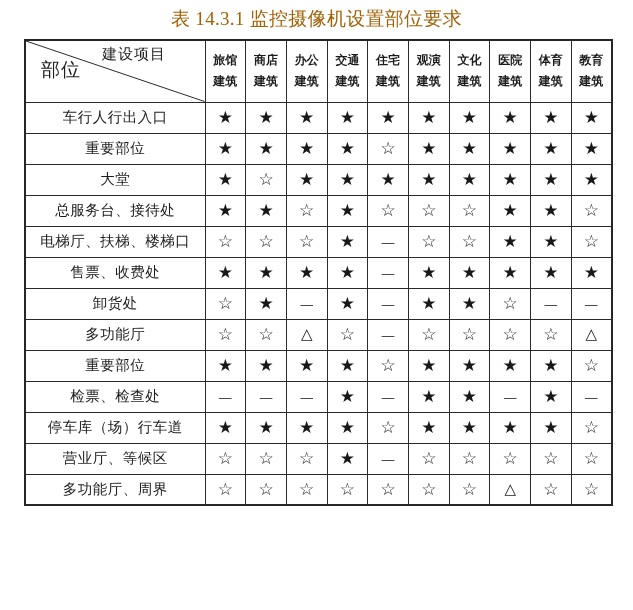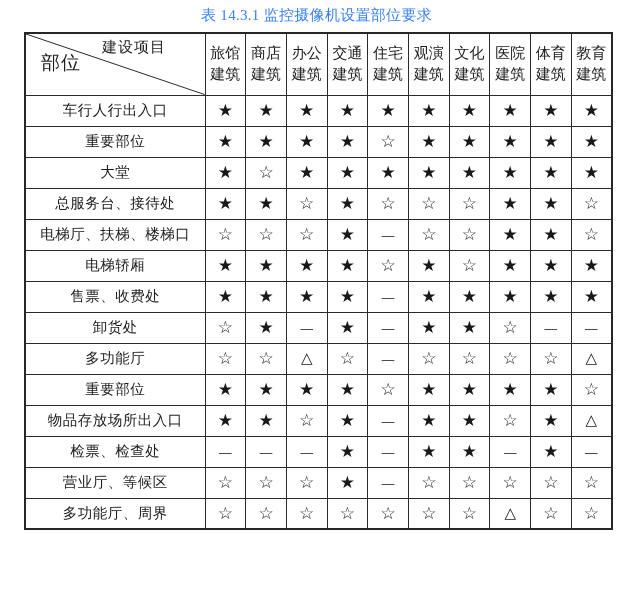--- a/index.html
+++ b/index.html
@@ -7,43 +7,43 @@
     margin: 0; padding: 0;
     width: 633px; height: 610px;
     background: #ffffff;
     font-family: "Liberation Serif", "DejaVu Serif", serif;
     color: #1c1c1c;
   }
   .page { width: 633px; height: 610px; overflow: hidden; }
   .title {
     text-align: center;
     padding-top: 6px;
-    font-size: 15px;
+    font-size: 19px;
     letter-spacing: 0.3px;
-    color: #3b82f6;
+    color: #a16207;
   }
   table.grid {
     border-collapse: collapse;
     table-layout: fixed;
     margin: 7px 0 0 24px;
     width: 589px;
     border: 2px solid #262626;
   }
   table.grid col.labelcol { width: 180px; }
   table.grid td, table.grid th {
     border: 1px solid #2b2b2b;
     padding: 0;
     text-align: center;
     vertical-align: middle;
     overflow: hidden;
   }
   th.colhead {
     height: 62px;
-    font-weight: normal;
-    font-size: 15px;
+    font-weight: bold;
+    font-size: 12px;
     line-height: 21px;
     white-space: pre-line;
   }
   td.corner {
     position: relative;
     height: 62px;
   }
   td.corner svg { position: absolute; left: 0; top: 0; width: 100%; height: 100%; }
   .corner-top {
     position: absolute; top: 4px; left: 76px;
@@ -182,33 +182,20 @@
           <td class="sym">☆</td>
           <td class="sym">★</td>
           <td class="sym dash">—</td>
           <td class="sym">☆</td>
           <td class="sym">☆</td>
           <td class="sym">★</td>
           <td class="sym">★</td>
           <td class="sym">☆</td>
         </tr>
         <tr>
-          <td class="rowlabel">电梯轿厢</td>
-          <td class="sym">★</td>
-          <td class="sym">★</td>
-          <td class="sym">★</td>
-          <td class="sym">★</td>
-          <td class="sym">☆</td>
-          <td class="sym">★</td>
-          <td class="sym">☆</td>
-          <td class="sym">★</td>
-          <td class="sym">★</td>
-          <td class="sym">★</td>
-        </tr>
-        <tr>
           <td class="rowlabel">售票、收费处</td>
           <td class="sym">★</td>
           <td class="sym">★</td>
           <td class="sym">★</td>
           <td class="sym">★</td>
           <td class="sym dash">—</td>
           <td class="sym">★</td>
           <td class="sym">★</td>
           <td class="sym">★</td>
           <td class="sym">★</td>
@@ -247,44 +234,44 @@
           <td class="sym">★</td>
           <td class="sym">★</td>
           <td class="sym">☆</td>
           <td class="sym">★</td>
           <td class="sym">★</td>
           <td class="sym">★</td>
           <td class="sym">★</td>
           <td class="sym">☆</td>
         </tr>
         <tr>
-          <td class="rowlabel">物品存放场所出入口</td>
-          <td class="sym">★</td>
-          <td class="sym">★</td>
-          <td class="sym">☆</td>
-          <td class="sym">★</td>
-          <td class="sym dash">—</td>
-          <td class="sym">★</td>
-          <td class="sym">★</td>
-          <td class="sym">☆</td>
-          <td class="sym">★</td>
-          <td class="sym tri">△</td>
-        </tr>
-        <tr>
           <td class="rowlabel">检票、检查处</td>
           <td class="sym dash">—</td>
           <td class="sym dash">—</td>
           <td class="sym dash">—</td>
           <td class="sym">★</td>
           <td class="sym dash">—</td>
           <td class="sym">★</td>
           <td class="sym">★</td>
           <td class="sym dash">—</td>
           <td class="sym">★</td>
           <td class="sym dash">—</td>
+        </tr>
+        <tr>
+          <td class="rowlabel">停车库（场）行车道</td>
+          <td class="sym">★</td>
+          <td class="sym">★</td>
+          <td class="sym">★</td>
+          <td class="sym">★</td>
+          <td class="sym">☆</td>
+          <td class="sym">★</td>
+          <td class="sym">★</td>
+          <td class="sym">★</td>
+          <td class="sym">★</td>
+          <td class="sym">☆</td>
         </tr>
         <tr>
           <td class="rowlabel">营业厅、等候区</td>
           <td class="sym">☆</td>
           <td class="sym">☆</td>
           <td class="sym">☆</td>
           <td class="sym">★</td>
           <td class="sym dash">—</td>
           <td class="sym">☆</td>
           <td class="sym">☆</td>

